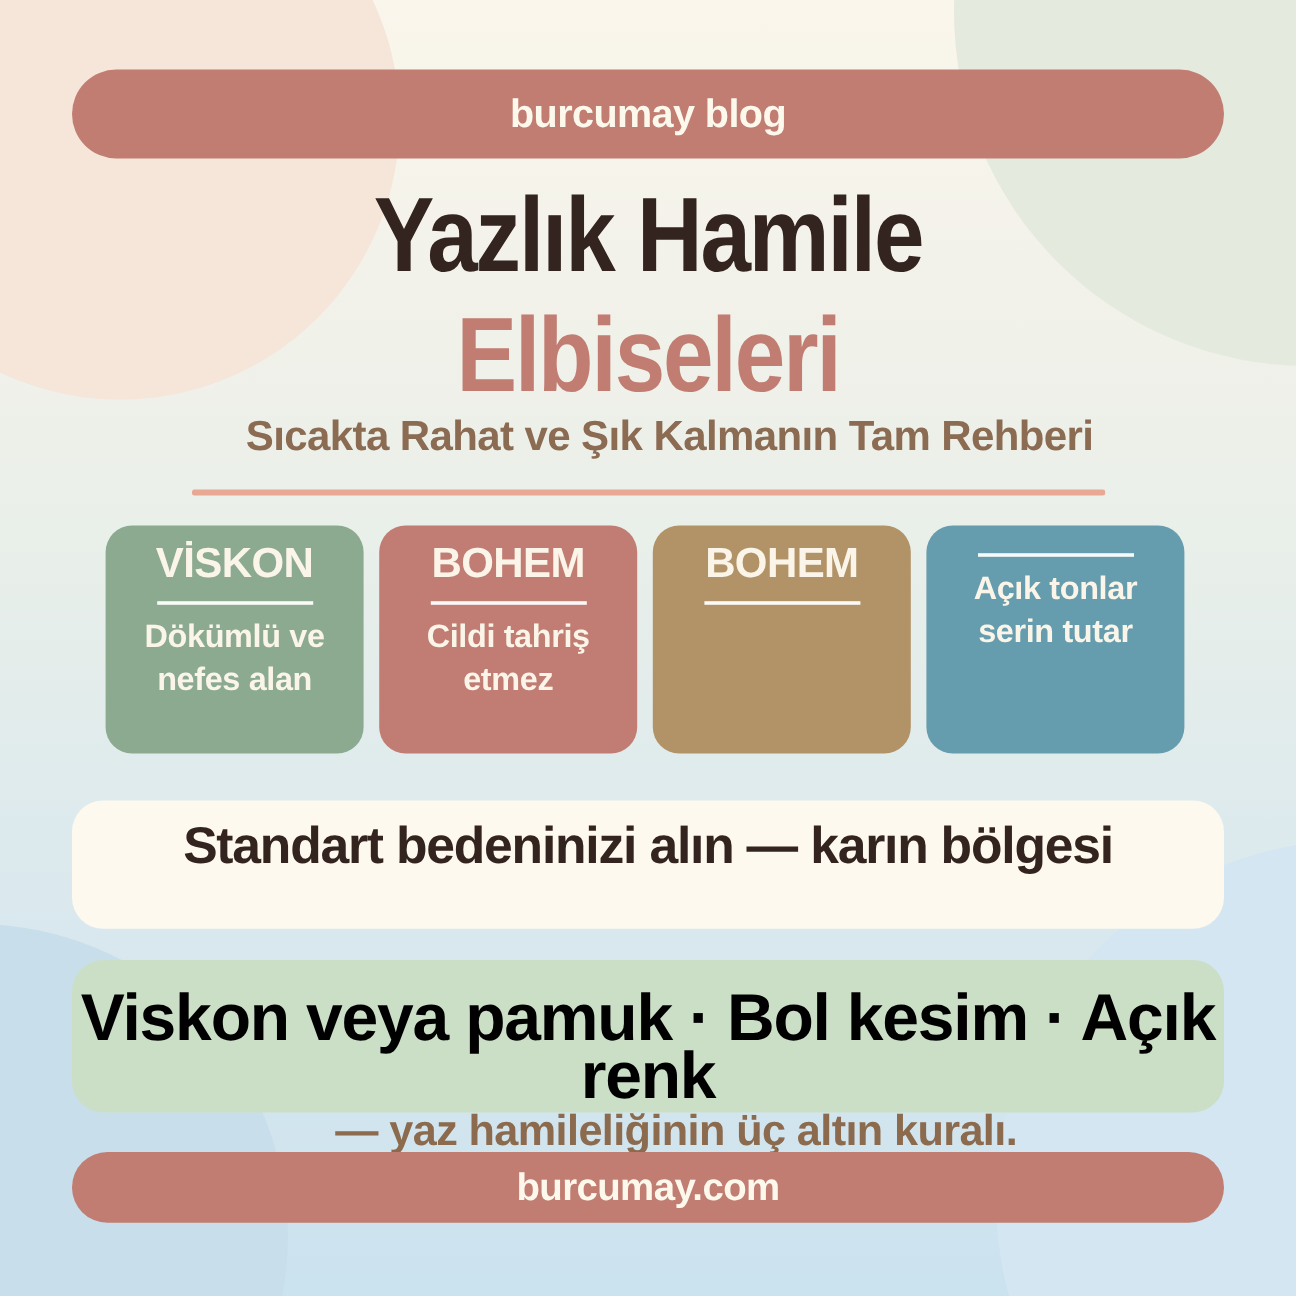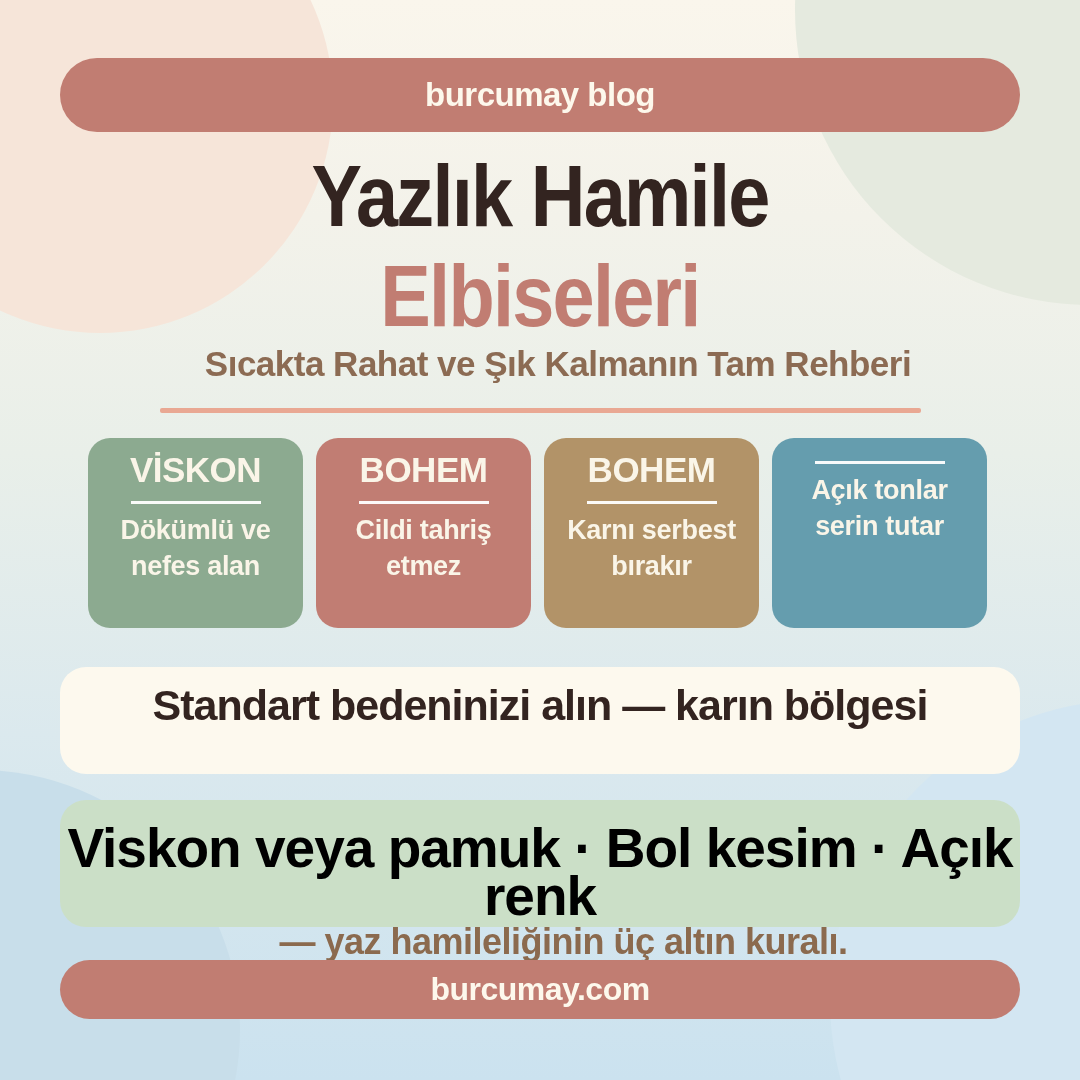--- a/index.html
+++ b/index.html
@@ -98,21 +98,20 @@
 
   <div class="card" style="background: rgb(193, 125, 115);">
     <div class="card-title">BOHEM</div>
     <div class="card-rule"></div>
     <div class="card-body">Cildi tahriş etmez</div>
   </div>
 
   <div class="card" style="background: rgb(178, 147, 104);">
     <div class="card-title">BOHEM</div>
     <div class="card-rule"></div>
-    <div class="card-body">Karnı serbest bırakır</div>
   </div>
 
   <div class="card" style="background: rgb(101, 157, 174);">
     <div class="card-rule"></div>
     <div class="card-body">Açık tonlar serin tutar</div>
   </div>
 </div>
 
   <div class="note-box">
     <div class="note-line1">Standart bedeninizi alın — karın bölgesi</div>

